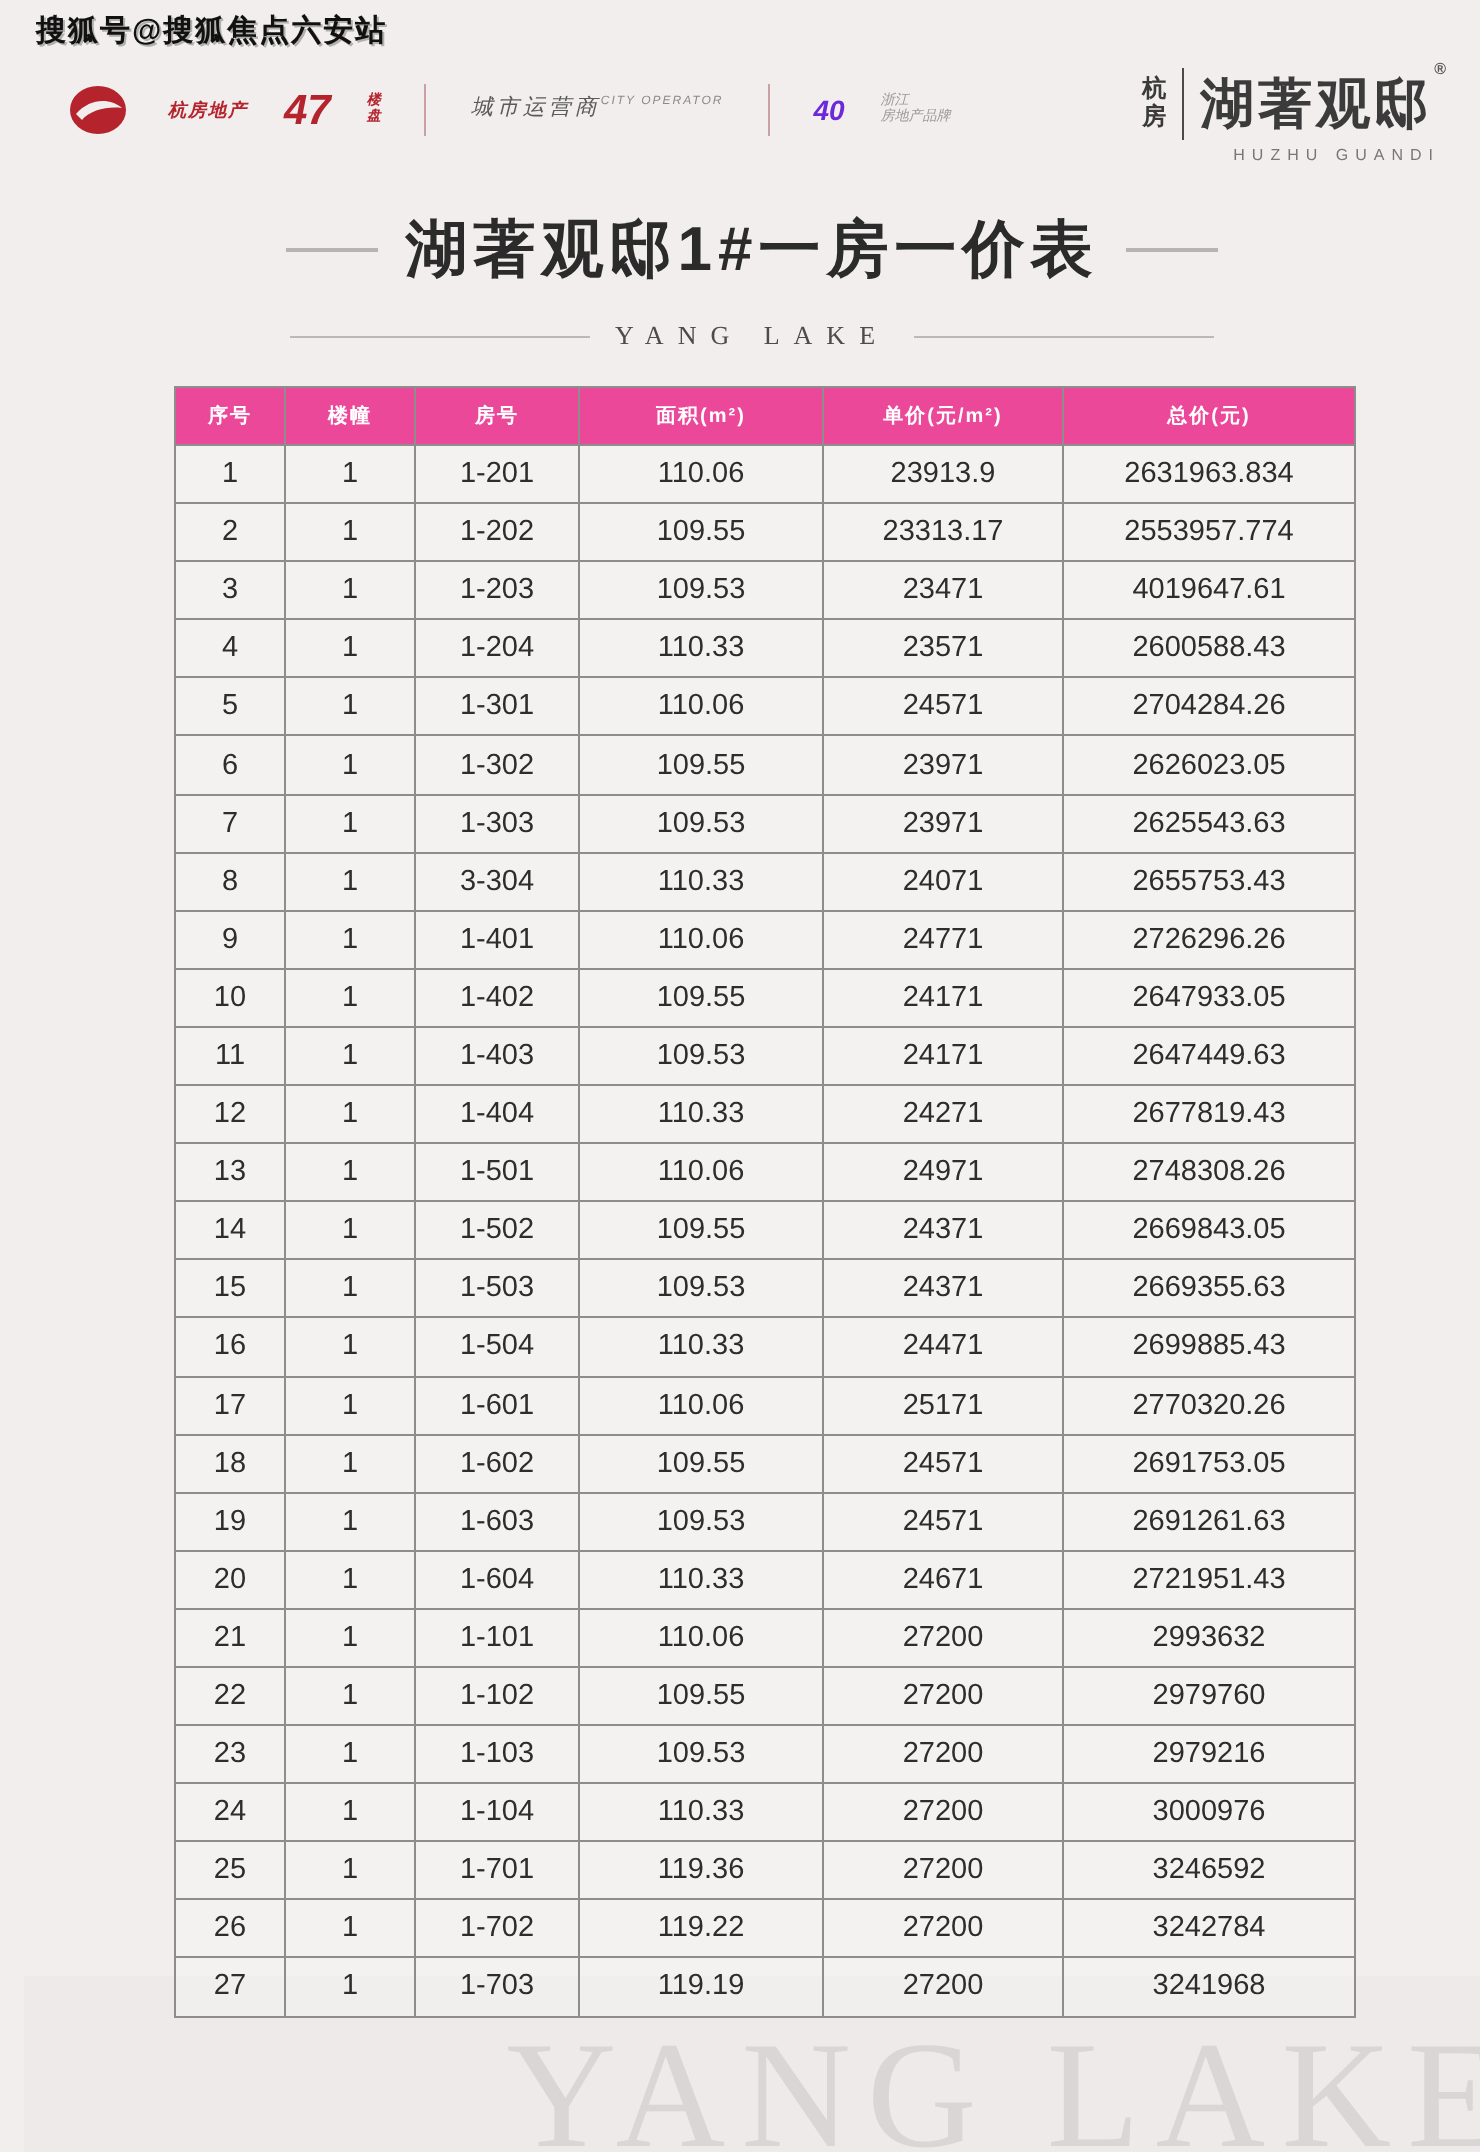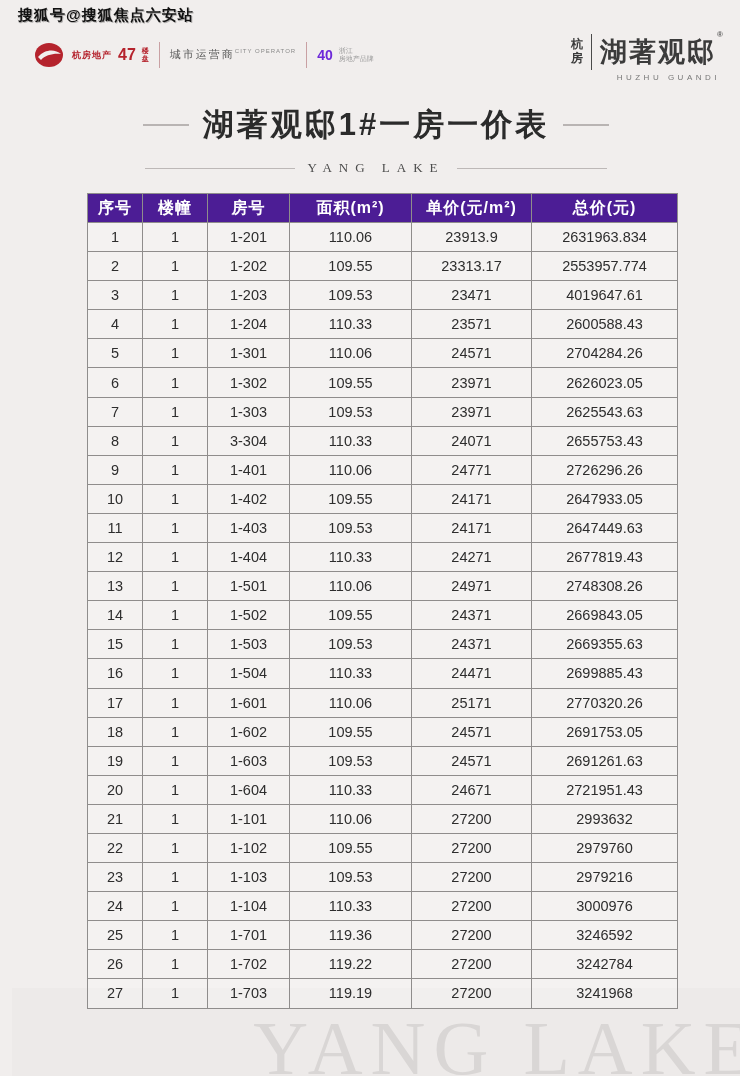--- a/index.html
+++ b/index.html
@@ -16,25 +16,25 @@
   
   .wm-top{
     position:absolute;top:6px;left:6px;
     font-size:15px;font-weight:bold;color:#111;
     text-shadow:1px 1px 0 rgba(60,60,60,.35);
     letter-spacing:1px;
   }
 
   
   .logo-bar{position:absolute;top:34px;left:0;width:740px;height:56px;}
-  .logo-left{position:absolute;left:20px;top:6px;display:flex;align-items:center;gap:6px;}
+  .logo-left{position:absolute;left:20px;top:6px;display:flex;align-items:center;gap:18px;font-style:italic;}
   .emblem{width:34px;height:30px;display:flex;align-items:center;justify-content:center;}
   .brand-stack{display:flex;flex-direction:column;align-items:center;line-height:1;}
   .brand-cn{font-size:9px;color:#b5232d;font-weight:bold;letter-spacing:1px;}
-  .badge-47{font-size:16px;font-weight:bold;color:#b5232d;line-height:1;}
+  .badge-47{font-size:21px;font-weight:bold;color:#b5232d;line-height:1;}
   .badge-mini{display:flex;flex-direction:column;font-size:7px;color:#b5232d;line-height:1.1;font-weight:bold;}
   .vdiv{width:1px;height:26px;background:#c9a0a3;margin:0 4px;}
   .tagline{display:flex;flex-direction:row;line-height:1.2;}
   .tagline .cn{font-size:11px;color:#5a5a5a;letter-spacing:2px;}
   .tagline .en{font-size:6px;color:#8a8a8a;letter-spacing:1px;}
   .sub40{font-size:14px;color:#6d28d9;font-weight:bold;text-align:right;}
   .sub-prov{display:flex;flex-direction:column;line-height:1.2;}
   .sub-prov span{font-size:7px;color:#9a9a9a;}
 
   .logo-right{position:absolute;right:28px;top:0;display:flex;flex-direction:column;align-items:flex-end;}
@@ -60,22 +60,22 @@
     width:590px;border-collapse:collapse;
     table-layout:fixed;
     background:rgba(255,255,255,.25);
   }
   table.price th,table.price td{
     border:1px solid #8f8d8c;
     text-align:center;vertical-align:middle;
     overflow:hidden;white-space:nowrap;
   }
   table.price th{
-    background:#4c1d95;color:#fff;
-    font-size:16px;font-weight:bold;
+    background:#ec4899;color:#fff;
+    font-size:10px;font-weight:bold;
     height:26px;letter-spacing:1px;
   }
   table.price td{
     height:26.1px;font-size:14.5px;color:#2d2d2d;
   }
   table.price col.c1{width:55px;}
   table.price col.c2{width:65px;}
   table.price col.c3{width:82px;}
   table.price col.c4{width:122px;}
   table.price col.c5{width:120px;}

